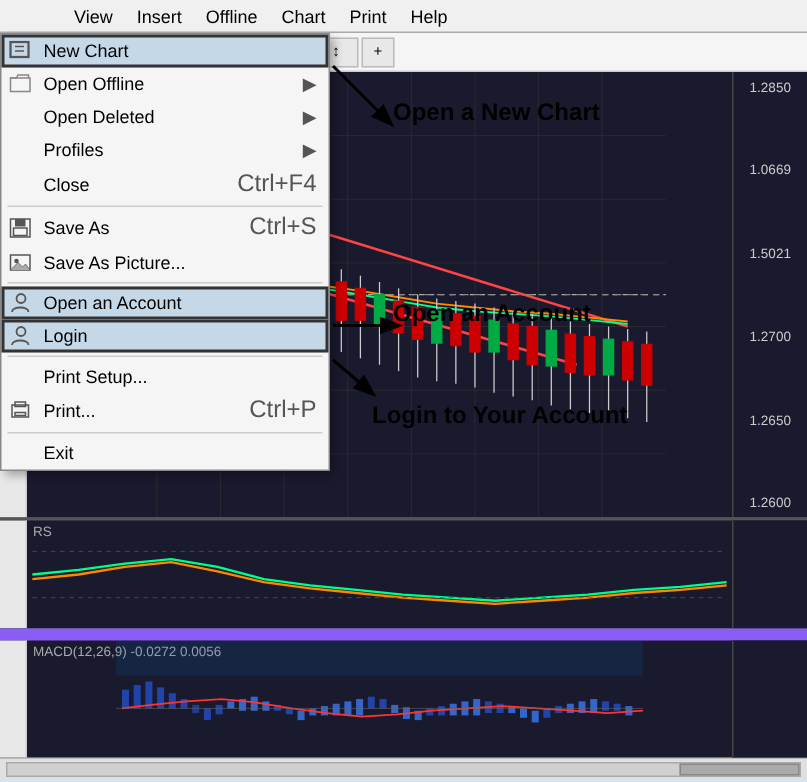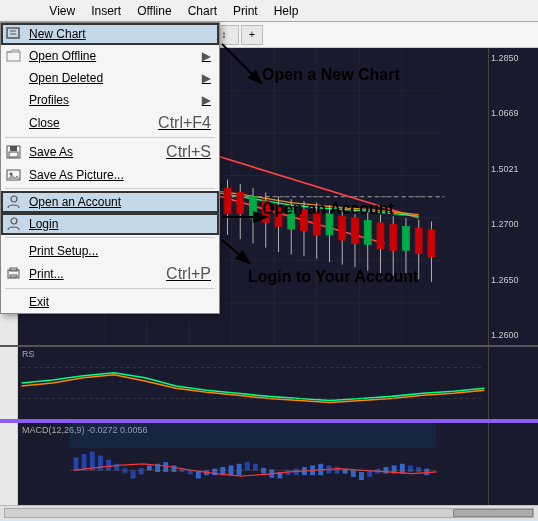--- a/index.html
+++ b/index.html
@@ -119,21 +119,21 @@
       background: #1a1a2e;
       border-left: 1px solid #444;
       display: flex;
       flex-direction: column;
       justify-content: space-between;
       padding: 5px 2px;
     }
     .axis-label {
       font-size: 9px;
       color: #ccc;
-      text-align: left;
+      text-align: center;
     }
 
     
     .rsi-area {
       height: 74px;
       background: #1a1a2e;
       border-top: 2px solid #555;
       position: relative;
       display: flex;
     }
@@ -152,21 +152,21 @@
     .rsi-right {
       width: 50px;
       background: #1a1a2e;
       border-left: 1px solid #444;
     }
 
     
     .macd-area {
       height: 100px;
       background: #1a1a2e;
-      border-top: 4px solid #8b5cf6;
+      border-top: 8px solid #8b5cf6;
       position: relative;
       display: flex;
     }
     .macd-chart {
       flex: 1;
       position: relative;
       overflow: hidden;
     }
     .macd-label {
       position: absolute;
@@ -203,21 +203,20 @@
     }
     .menu-entry {
       display: flex;
       align-items: center;
       padding: 3px 8px 3px 28px;
       cursor: pointer;
       min-height: 22px;
       position: relative;
       font-size: 12px;
       color: #000;
-      text-decoration: underline;
     }
     .menu-entry.highlighted {
       background: #c5d8e8;
       outline: 2px solid #333;
       outline-offset: -2px;
     }
     .menu-entry .shortcut {
       margin-left: auto;
       color: #555;
       font-size: 16px;

